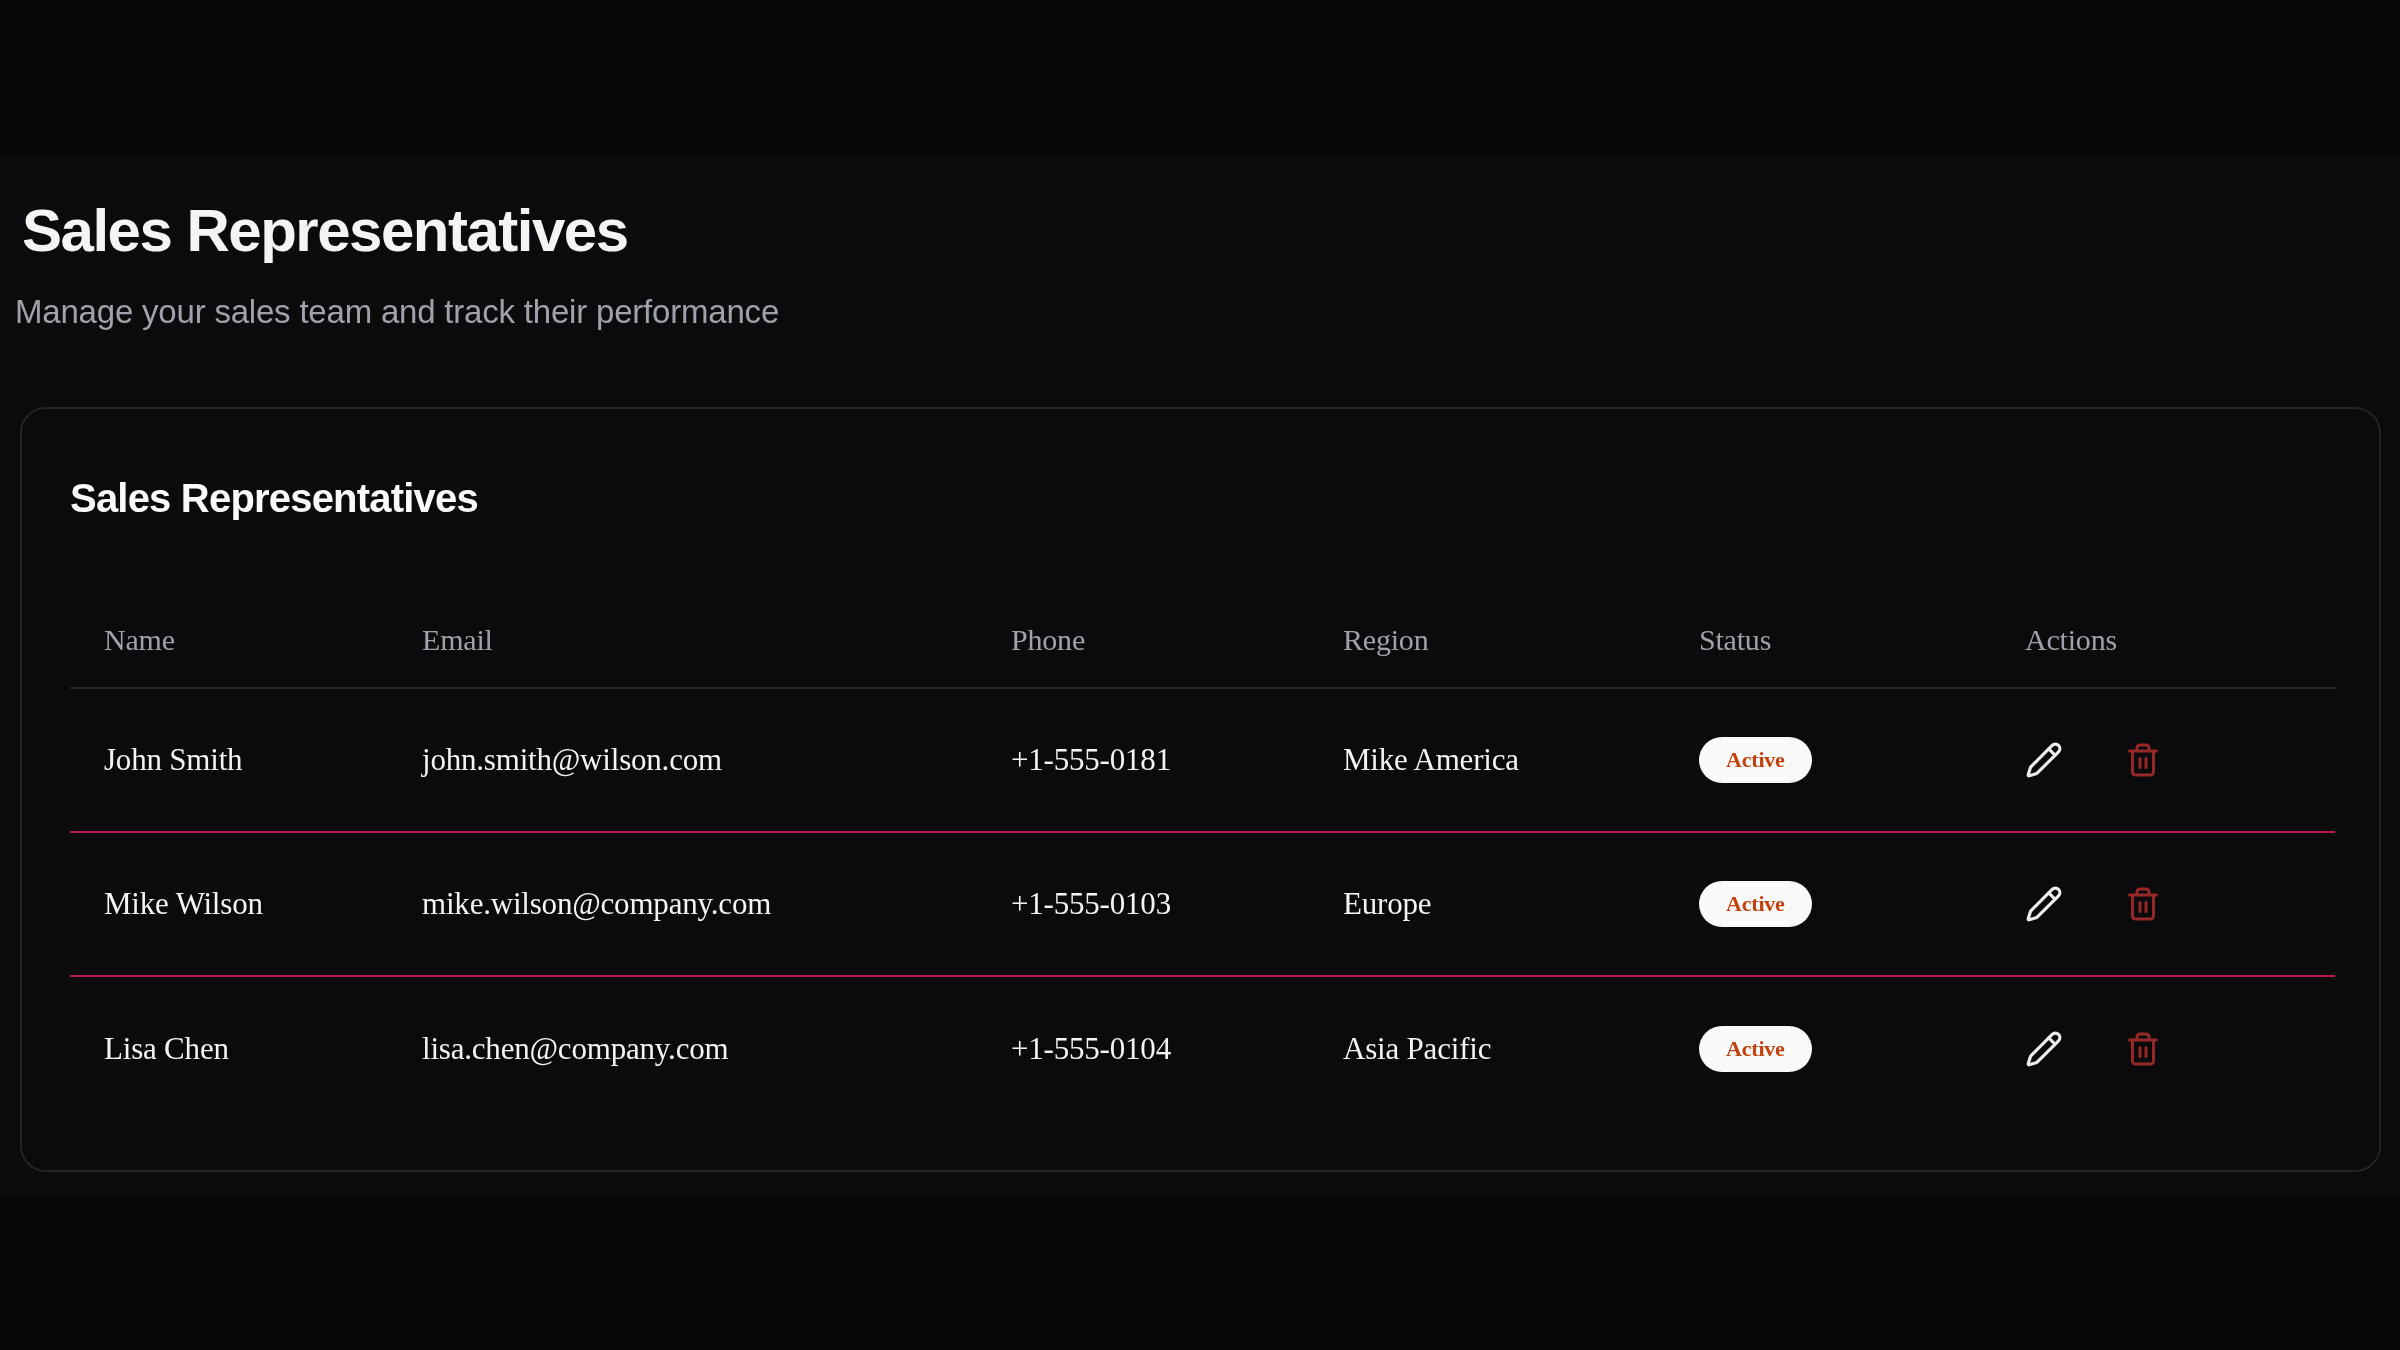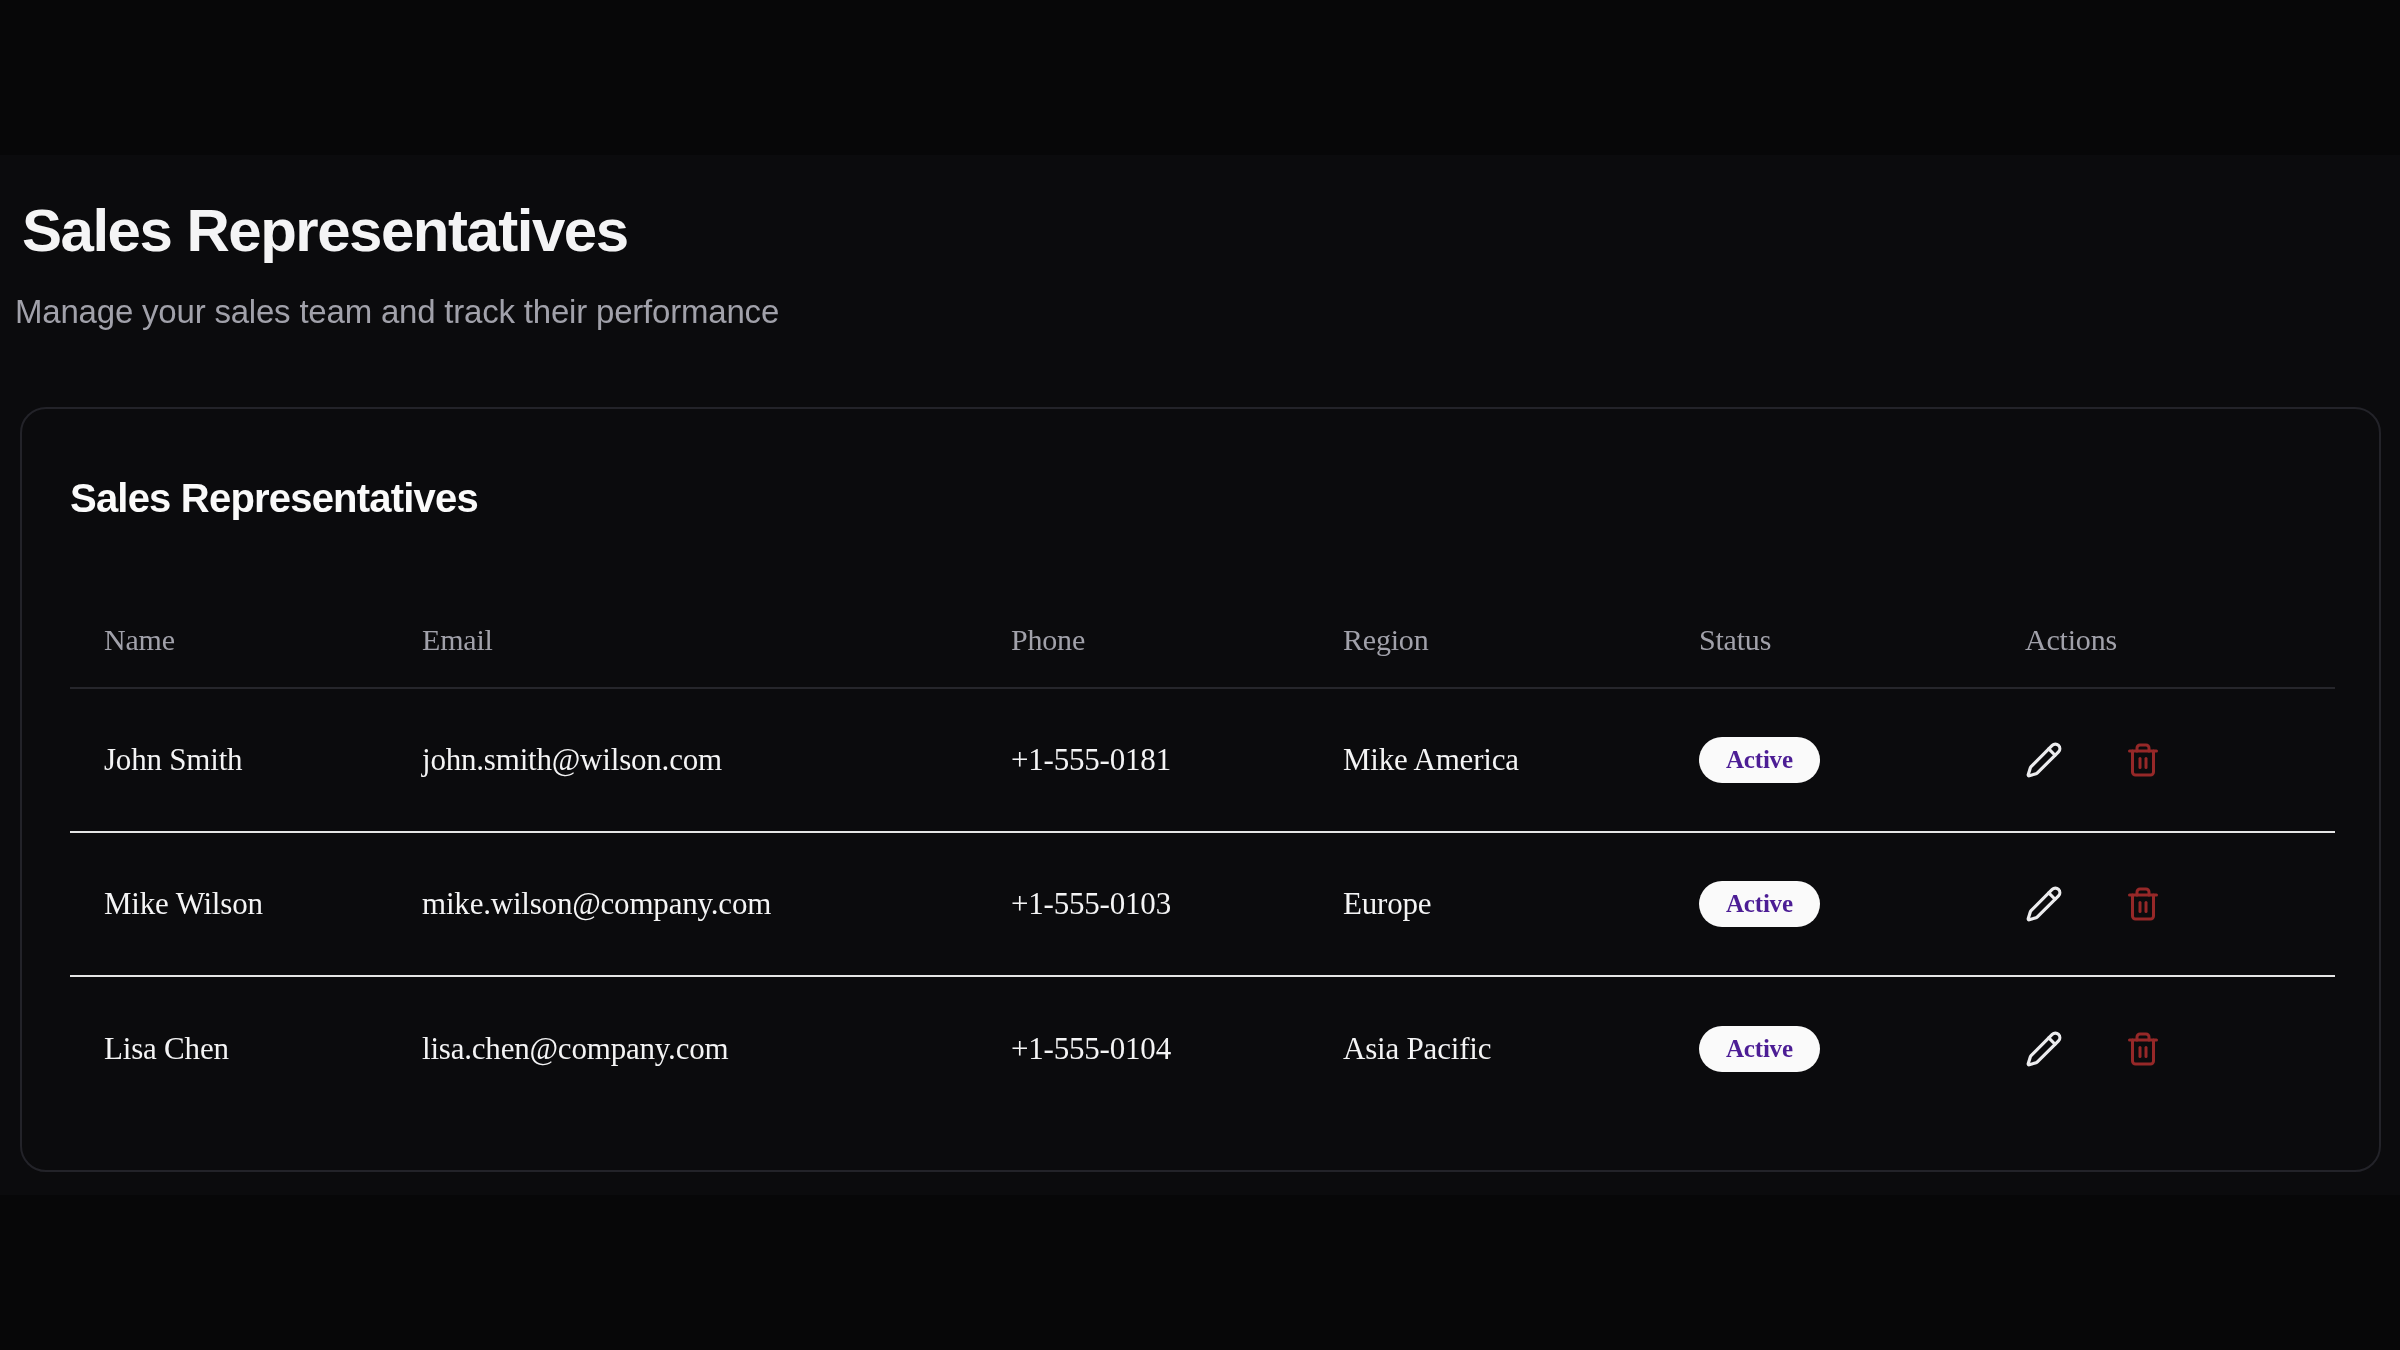--- a/index.html
+++ b/index.html
@@ -70,30 +70,30 @@
     font-size: 30px; font-weight: 500; color: #a1a1aa;
     letter-spacing: -0.2px;
     border-bottom: 2px solid #26262b;
   }
   td {
     height: 144px;
     vertical-align: middle;
     padding: 0 0 0 34px;
     font-size: 31px; font-weight: 400; color: #f4f4f5;
     letter-spacing: -0.2px;
-    border-bottom: 2px solid #e5e5e5;
+    border-bottom: 2px solid #be185d;
   }
   tr.last td { border-bottom: none; }
   td.name-cell { font-weight: 500; }
   .badge {
     display: inline-flex; align-items: center; justify-content: center;
     height: 46px; padding: 0 27px;
-    background: #fafafa; color: #4c1d95;
+    background: #fafafa; color: #c2410c;
     border-radius: 999px;
-    font-size: 25px; font-weight: 600; letter-spacing: -0.2px;
+    font-size: 22px; font-weight: 600; letter-spacing: -0.2px;
   }
   .actions-wrap { display: flex; align-items: center; gap: 62px; }
   .icon-btn {
     background: transparent; border: none; padding: 0; cursor: pointer;
     display: inline-flex; align-items: center; justify-content: center;
   }
   .icon-btn svg { display: block; }
   .edit-btn { color: #ececee; }
   .edit-btn svg { width: 38px; height: 38px; }
   .delete-btn { color: #962828; }

